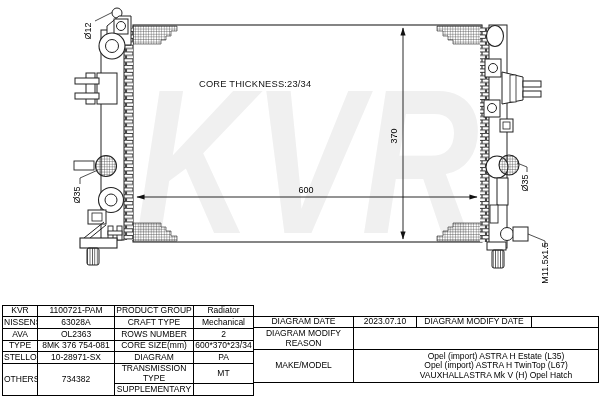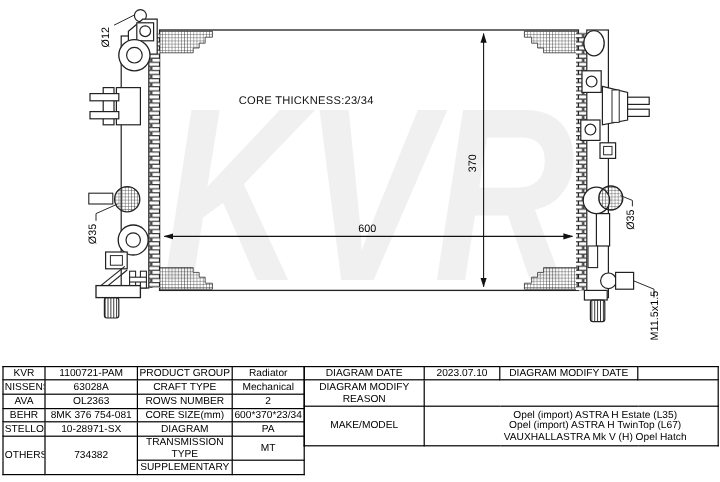--- a/index.html
+++ b/index.html
@@ -8,21 +8,21 @@
     font-family:"Liberation Sans", sans-serif;color:#000;overflow:hidden;
   }
   .diagram-wrap{position:absolute;top:0;left:0;width:600px;height:302px;}
   svg text{font-family:"Liberation Sans", sans-serif;}
 
   table{border-collapse:collapse;table-layout:fixed;position:absolute;
         font-size:8.5px;line-height:1.12;}
   td{border:1px solid #000;text-align:center;vertical-align:middle;
      padding:0 1px;overflow:hidden;}
   .t-left{left:2px;top:305px;width:252px;}
-  .t-right{left:253px;top:305px;width:345px;}
+  .t-right{left:253px;top:316px;width:345px;}
   .wrapcell{white-space:normal;}
   .mm-lines div{white-space:nowrap;margin-left:40px;}
 </style>
 </head>
 <body>
 
 <div class="diagram-wrap">
 <svg width="600" height="302" viewBox="0 0 600 302">
   <defs>
     <pattern id="hx" width="2.6" height="2.6" patternUnits="userSpaceOnUse">
@@ -179,21 +179,21 @@
     <td>CRAFT TYPE</td>
     <td>Mechanical</td>
   </tr>
   <tr style="height:12px">
     <td>AVA</td>
     <td>OL2363</td>
     <td>ROWS NUMBER</td>
     <td>2</td>
   </tr>
   <tr style="height:11px">
-    <td>BEHR</td>
+    <td>TYPE</td>
     <td>8MK 376 754-081</td>
     <td>CORE SIZE(mm)</td>
     <td>600*370*23/34</td>
   </tr>
   <tr style="height:12px">
     <td>STELLOX</td>
     <td>10-28971-SX</td>
     <td>DIAGRAM</td>
     <td>PA</td>
   </tr>

